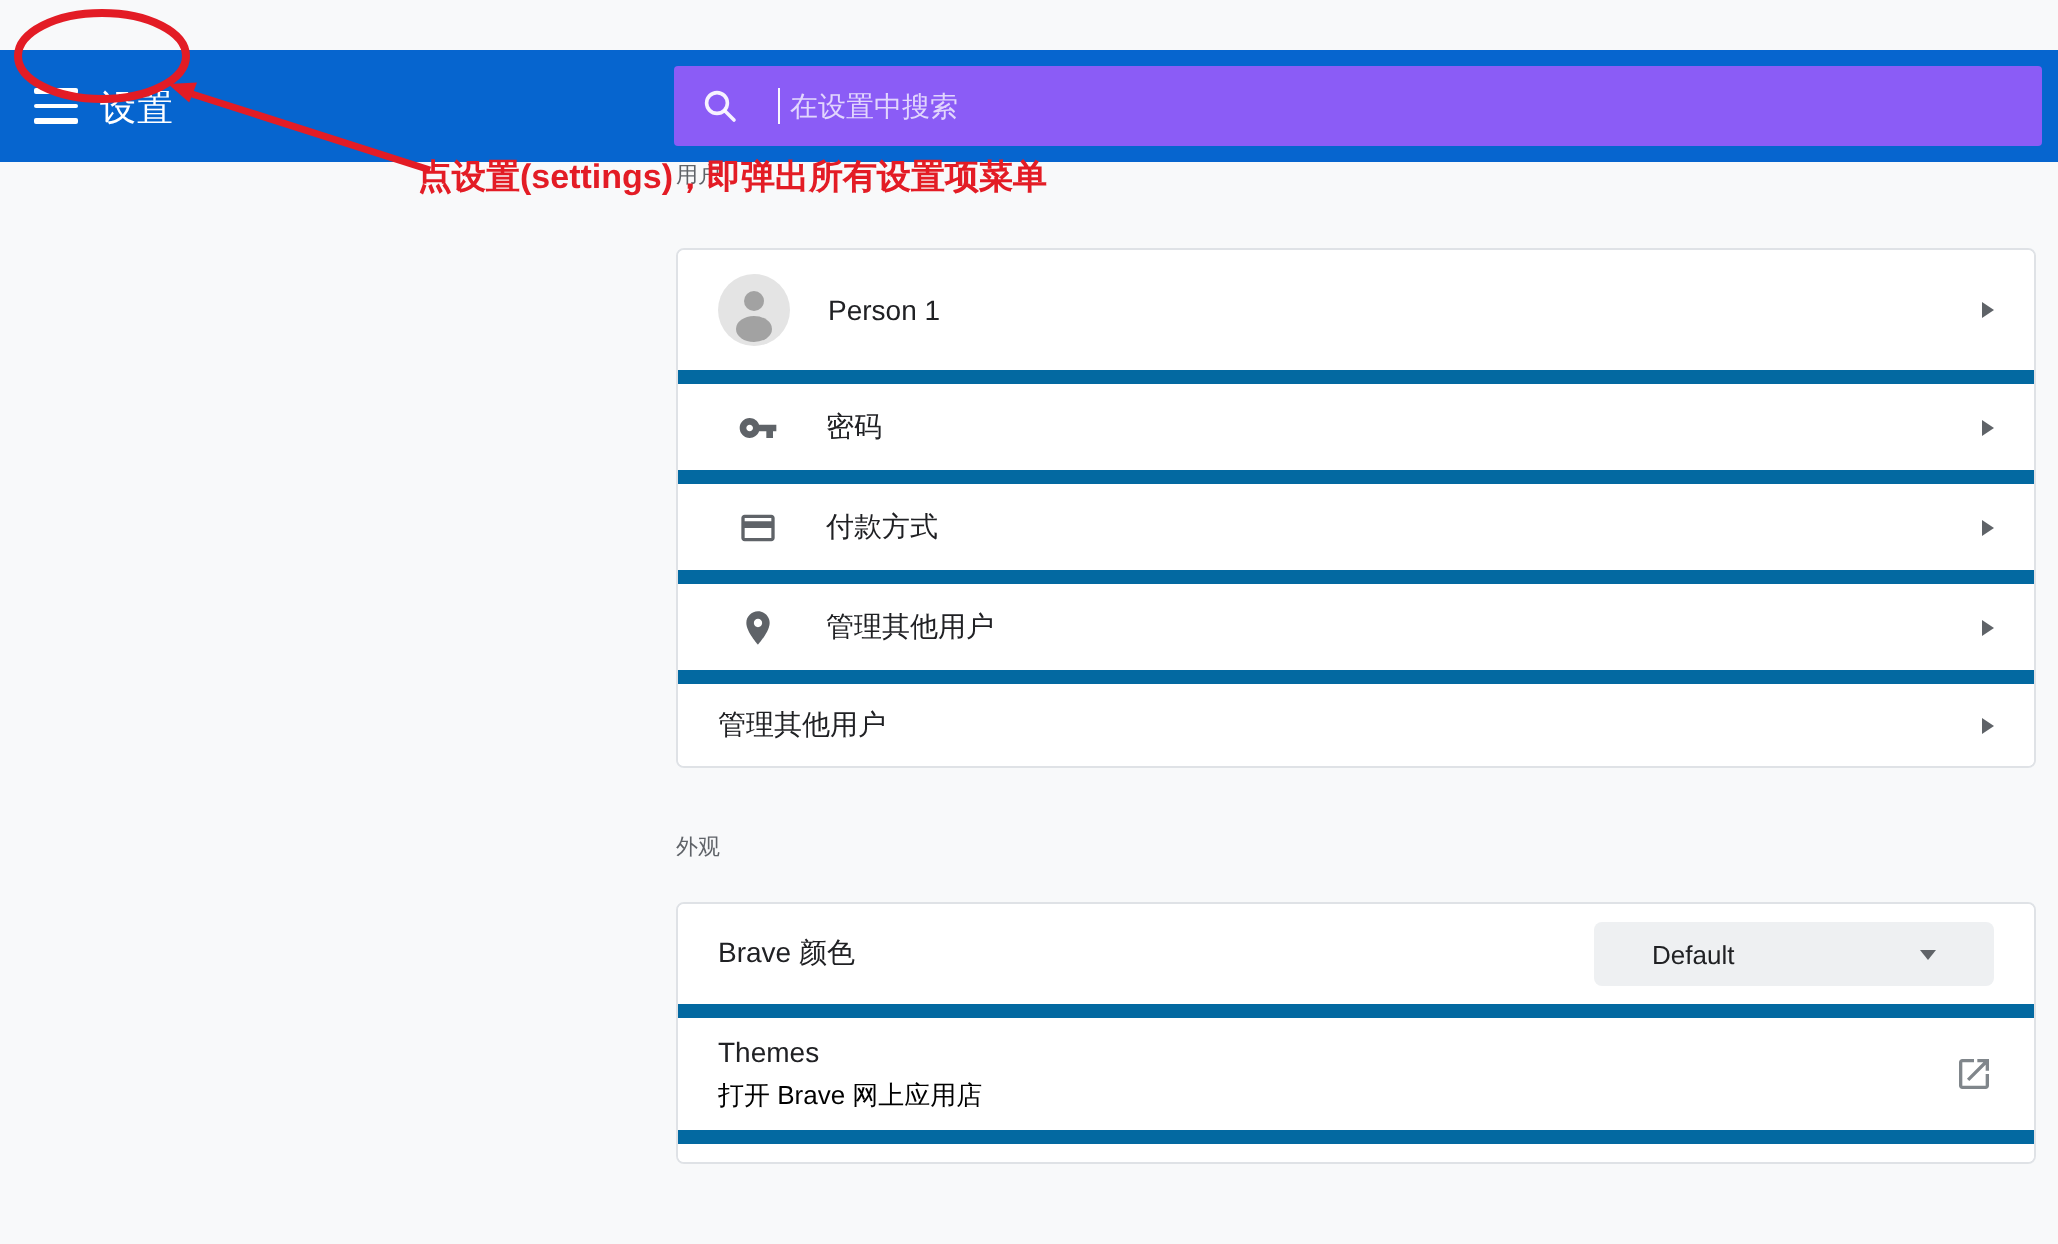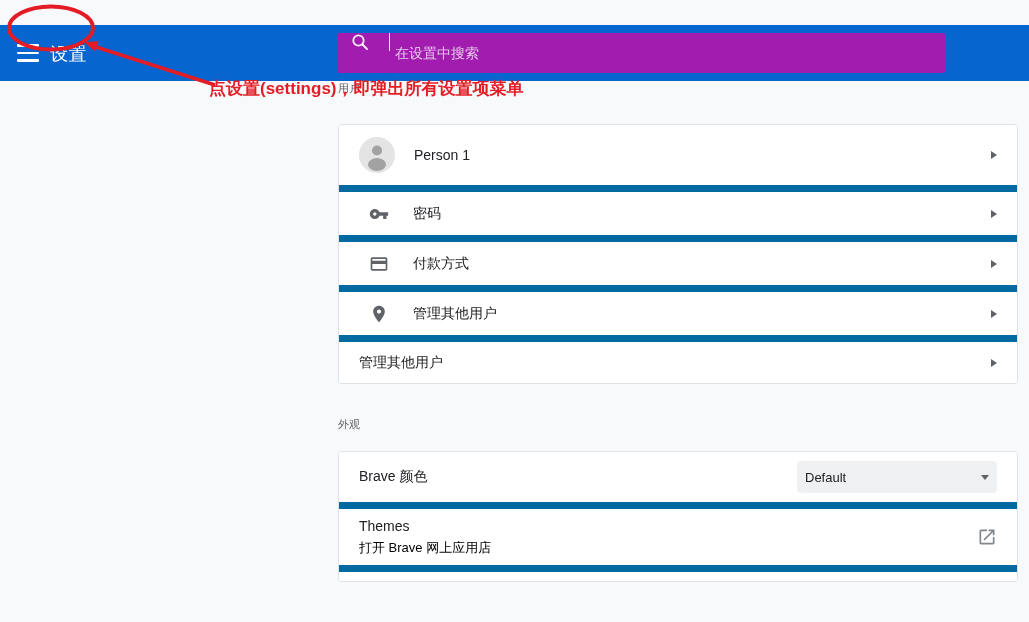--- a/index.html
+++ b/index.html
@@ -21,23 +21,23 @@
     position:absolute; left:17px; top:19px; width:22px; height:18px;
     display:flex; flex-direction:column; justify-content:space-between;
     cursor:pointer;
   }
   .hamburger span { display:block; height:2.6px; background:#fff; border-radius:1px; }
   .toolbar-title {
     position:absolute; left:50px; top:17px;
     color:#fff; font-size:18px; letter-spacing:.5px;
   }
   .searchbox {
-    position:absolute; left:337px; top:8px; width:608px; height:40px;
-    background:#a21caf; border-radius:2px;
-    display:flex; 
+    position:absolute; left:337px; top:8px; width:684px; height:40px;
+    background:#8b5cf6; border-radius:2px;
+    display:flex; align-items:center;
   }
   .searchbox svg { margin-left:14px; flex:0 0 auto; }
   .search-caret {
     width:1px; height:18px; background:rgba(255,255,255,.95);
     margin-left:20px; flex:0 0 auto;
   }
   .search-input {
     flex:1; height:100%; background:transparent; border:none; outline:none;
     color:#fff; font-size:14px; padding-left:5px;
     font-family:"Liberation Sans", sans-serif;
@@ -75,21 +75,21 @@
   .row-label { font-size:14px; color:#202124; }
   .row-sublabel { font-size:13px; color:#000000; margin-top:5px; }
   .chevron {
     margin-left:auto; width:0; height:0; flex:0 0 auto;
     border-left:6px solid #5f6368;
     border-top:4.5px solid transparent;
     border-bottom:4.5px solid transparent;
   }
   .dropdown {
     margin-left:auto; width:200px; height:32px; background:#eef0f2;
-    border-radius:4px; display:flex; align-items:center; padding:0 8px;
+    border-radius:4px; display:flex; align-items:center; padding:0 29px;
     cursor:pointer;
     text-align:center;
   }
   .dropdown-value { font-size:13px; color:#202124; }
   .dropdown-caret {
     margin-left:auto; width:0; height:0;
     border-top:5px solid #5f6368;
     border-left:4.5px solid transparent;
     border-right:4.5px solid transparent;
   }

